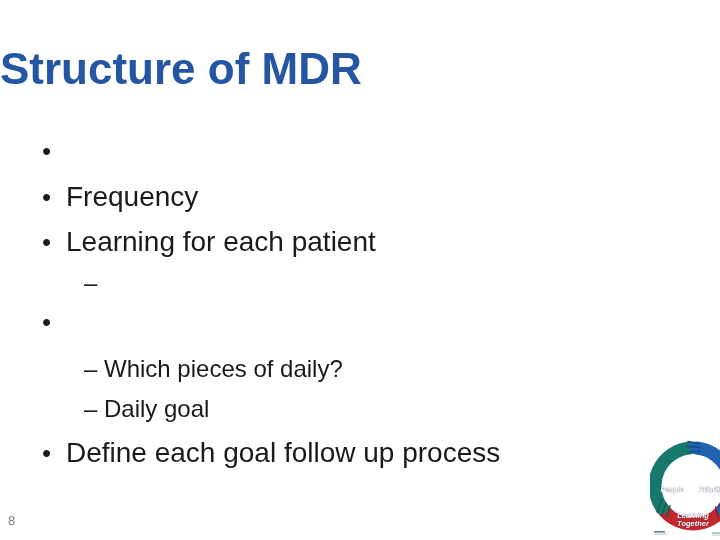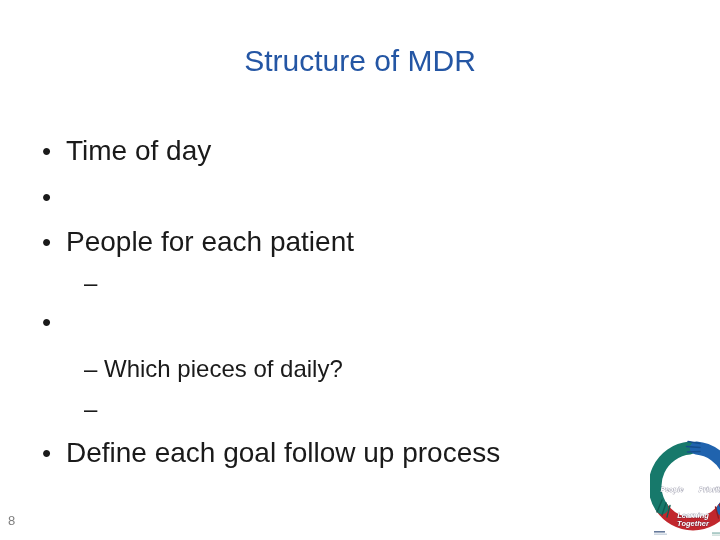--- a/index.html
+++ b/index.html
@@ -6,23 +6,23 @@
   .slide{
     position:relative;
     width:720px;height:540px;
     background:#ffffff;
     font-family:"Liberation Sans", sans-serif;
     overflow:hidden;
   }
   .title{
     position:absolute;
     top:44px;left:0;width:100%;
-    text-align:center;
-    font-size:30px;
-    font-weight:400;
+    text-align:left;
+    font-size:44px;
+    font-weight:700;
     color:#2456A4;
   }
   .row{
     position:absolute;
     display:flex;
     align-items:flex-start;
     color:#1a1a1a;
     white-space:nowrap;
   }
   .l1{font-size:28px;left:42px;}
@@ -63,47 +63,48 @@
 </style>
 </head>
 <body>
 
 <div class="slide">
 
   <div class="title">Structure of MDR</div>
 
   <div class="row l1 r1">
     <span class="marker">•</span>
-    <span>Time of day</span>
   </div>
 
   <div class="row l1 r2">
     <span class="marker">•</span>
+    <span>Frequency</span>
   </div>
 
   <div class="row l1 r3">
     <span class="marker">•</span>
-    <span>People for each patient</span>
+    <span>Learning for each patient</span>
   </div>
 
   <div class="row l2 r4">
     <span class="marker">–</span>
   </div>
 
   <div class="row l1 big r5">
     <span class="marker">•</span>
   </div>
 
   <div class="row l2 r6">
     <span class="marker">–</span>
     <span>Which pieces of daily?</span>
   </div>
 
   <div class="row l2 r7">
     <span class="marker">–</span>
+    <span>Daily goal</span>
   </div>
 
   <div class="row l1 r8">
     <span class="marker">•</span>
     <span>Define each goal follow up process</span>
   </div>
 
   <div class="page-number">8</div>
 
   <div class="logo">

